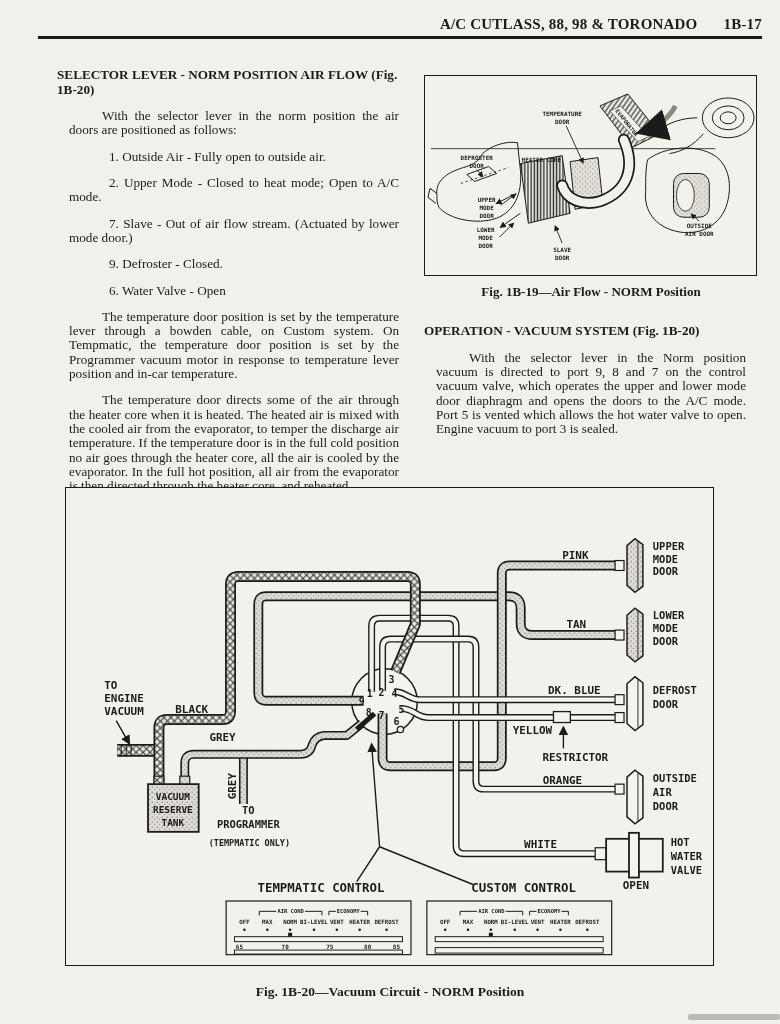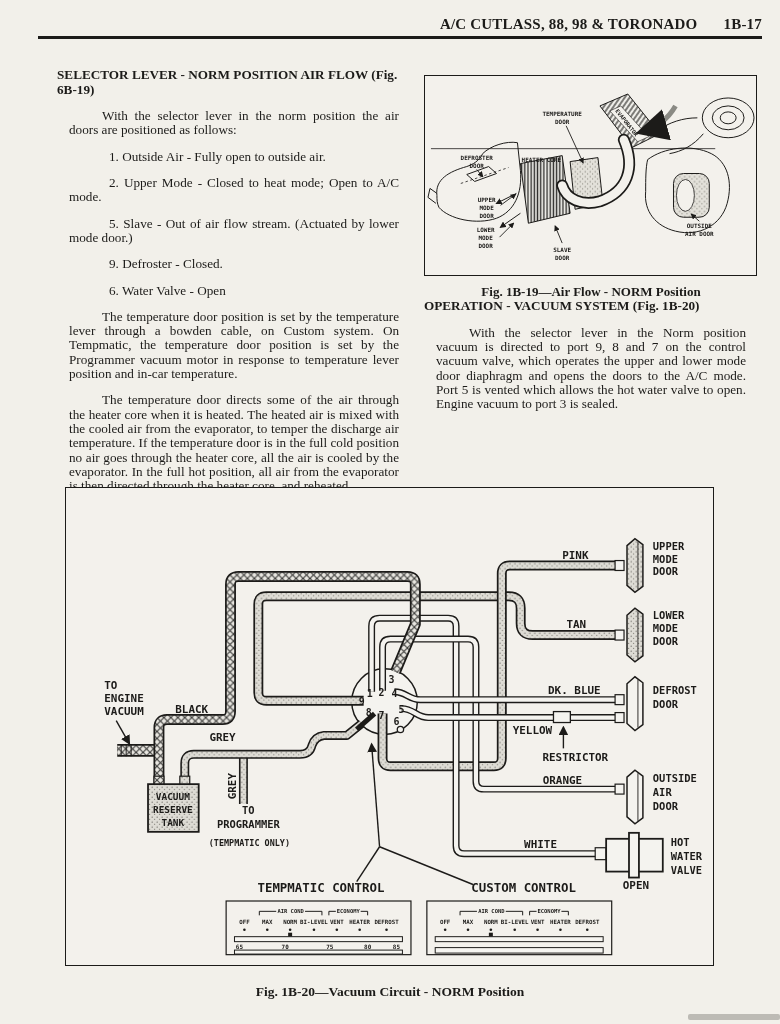--- a/index.html
+++ b/index.html
@@ -18,40 +18,40 @@
   .col{position:absolute;font-size:13.2px;line-height:14.3px;text-align:justify;}
   .col-left{left:57px;top:68px;width:354px;}
   .col-right{left:424px;top:70px;width:334px;}
   h2{font-size:13.2px;line-height:14.6px;margin:0;font-weight:bold;text-align:left;}
   p{margin:12px;}
   p.indent{text-indent:33px;}
   p.li{text-indent:40px;}
   figure{margin:0;}
   .fig19-box{margin-top:5px;width:331px;height:199px;border:1.5px solid #1c1b19;background:#f3f1ec;}
   .fig-caption{margin-top:9px;text-align:center;font-weight:bold;font-size:13px;text-indent:0;}
-  .op-head{}
+  .op-head{margin-top:25px;}
   .fig20-wrap{position:absolute;left:65px;top:487px;width:647px;height:477px;border:1.6px solid #1c1b19;background:#f3f1ec;}
   .fig20-caption{position:absolute;left:65px;top:984px;width:650px;text-align:center;font-weight:bold;font-size:13.5px;}
   .scan-smudge{position:absolute;left:688px;top:1014px;width:92px;height:6px;background:#bdbbb5;border-radius:2px;}
   svg text{font-family:"DejaVu Sans Mono", monospace;font-weight:bold;fill:#1c1b19;}
 </style>
 </head>
 <body>
 
 <div class="running-head">
   <span>A/C CUTLASS, 88, 98 &amp; TORONADO</span><span class="pg">1B-17</span>
 </div>
 <div class="head-rule"></div>
 
 <div class="col col-left">
-  <h2>SELECTOR LEVER - NORM POSITION AIR FLOW (Fig. 6B-19)</h2>
+  <h2>SELECTOR LEVER - NORM POSITION AIR FLOW (Fig. 1B-20)</h2>
   <p class="indent">With the selector lever in the norm position the air doors are positioned as follows:</p>
   <p class="li">1. Outside Air - Fully open to outside air.</p>
   <p class="li">2. Upper Mode - Closed to heat mode; Open to A/C mode.</p>
-  <p class="li">5. Slave - Out of air flow stream. (Actuated by lower mode door.)</p>
+  <p class="li">7. Slave - Out of air flow stream. (Actuated by lower mode door.)</p>
   <p class="li">9. Defroster - Closed.</p>
   <p class="li">6. Water Valve - Open</p>
   <p class="indent">The temperature door position is set by the temperature lever through a bowden cable, on Custom system. On Tempmatic, the temperature door position is set by the Programmer vacuum motor in response to temperature lever position and in-car temperature.</p>
   <p class="indent">The temperature door directs some of the air through the heater core when it is heated. The heated air is mixed with the cooled air from the evaporator, to temper the discharge air temperature. If the temperature door is in the full cold position no air goes through the heater core, all the air is cooled by the evaporator. In the full hot position, all air from the evaporator is then directed through the heater core, and reheated.</p>
 </div>
 
 <div class="col col-right">
   <figure>
     <div class="fig19-box">
       <svg width="331" height="199" viewBox="0 0 333 200">

